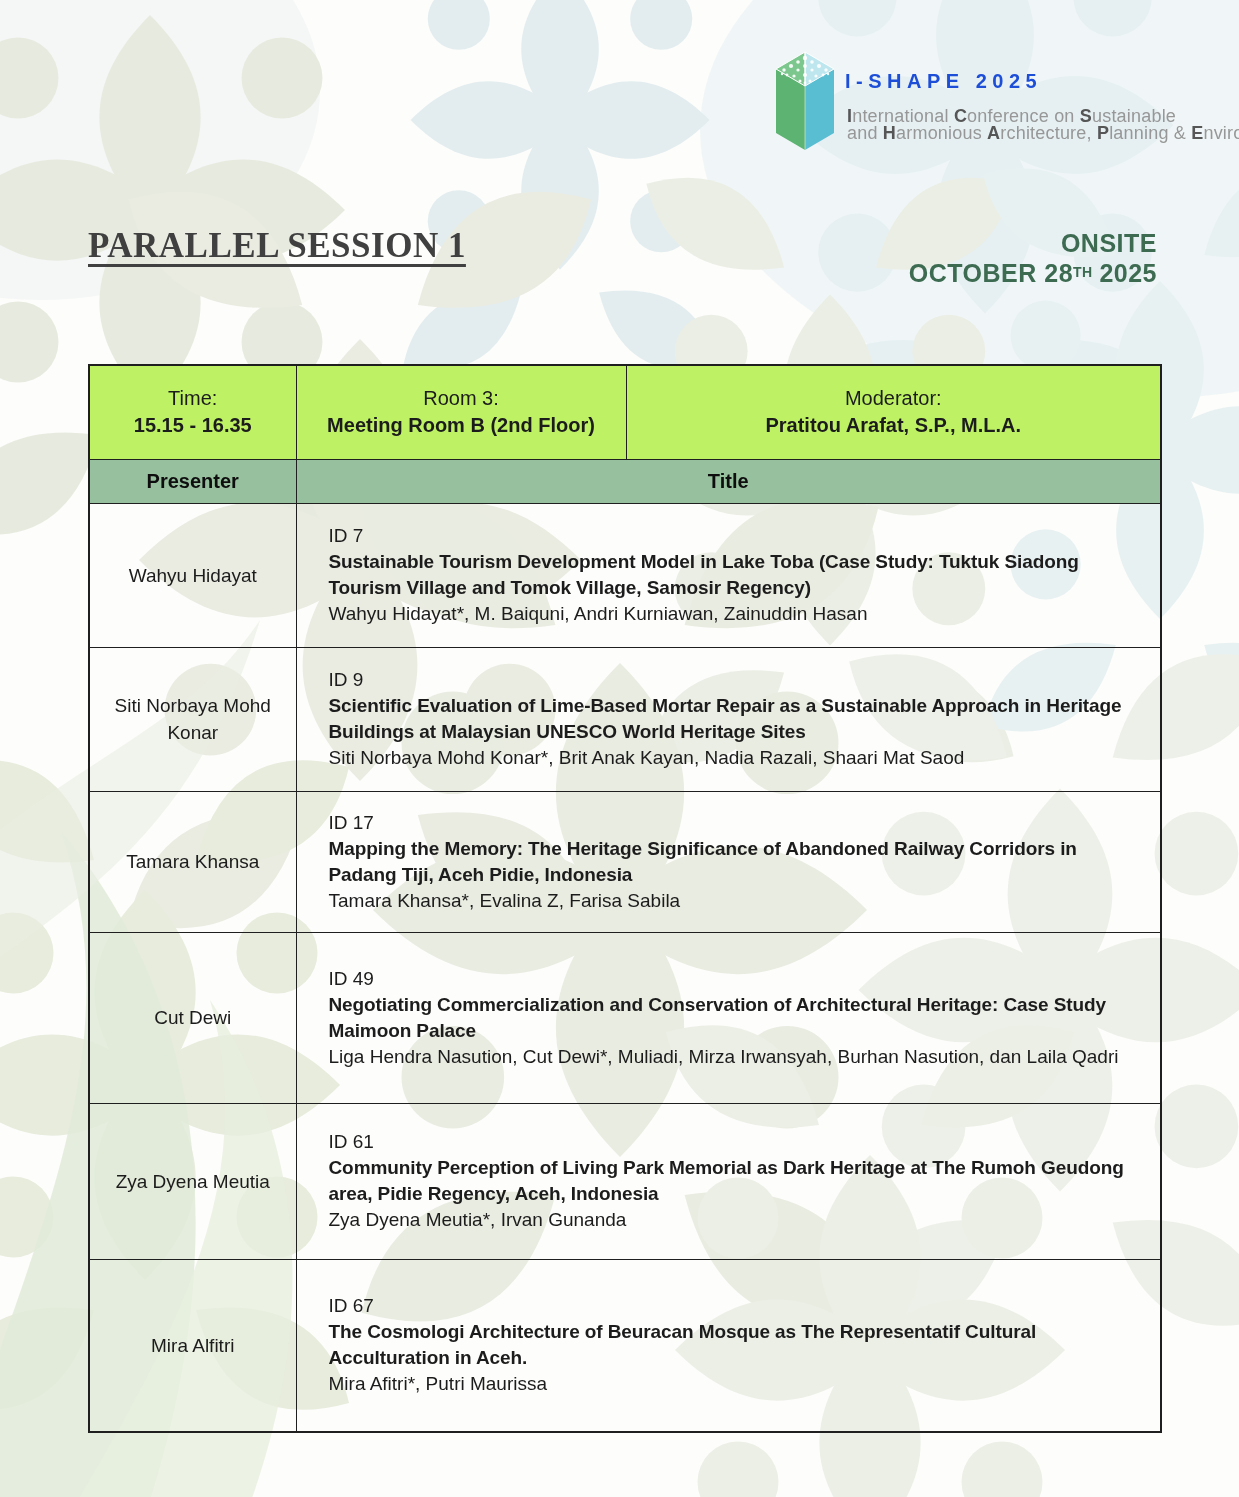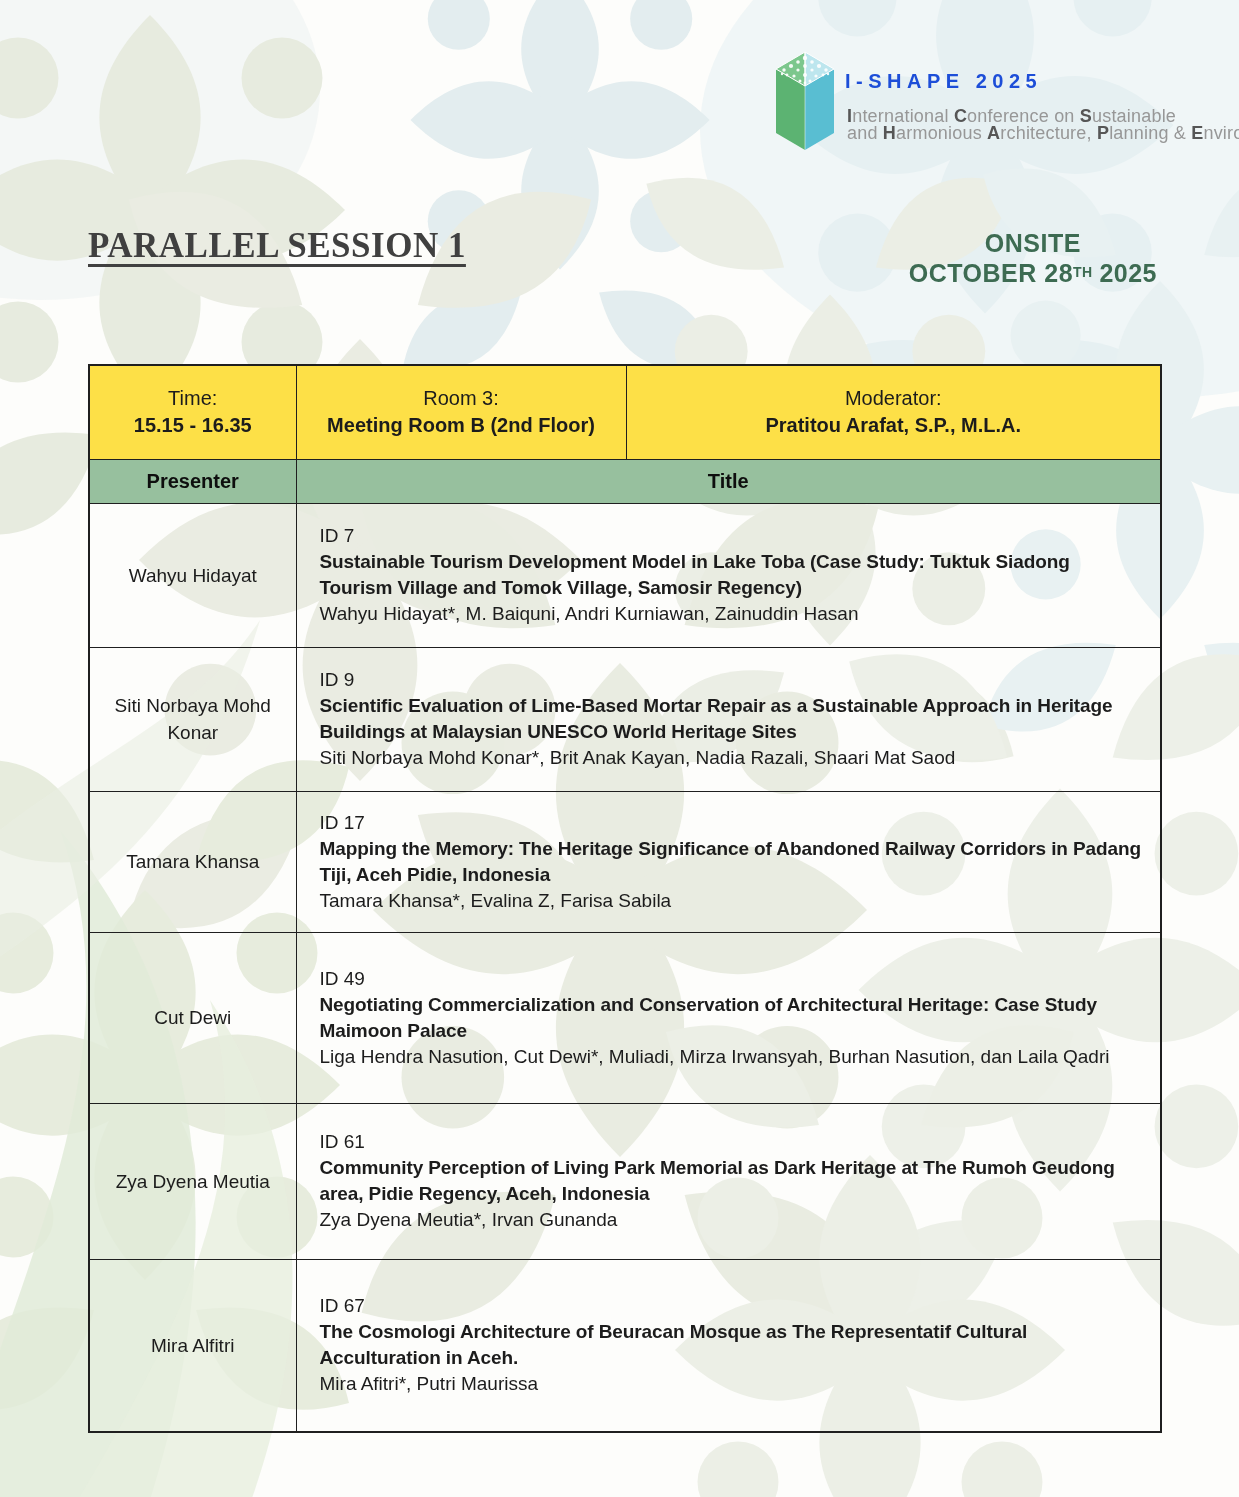--- a/index.html
+++ b/index.html
@@ -28,44 +28,44 @@
 
   
   .session-title{
     position:absolute;left:88px;top:226px;
     font-family:"Liberation Serif","DejaVu Serif",serif;
     font-size:35px;font-weight:700;color:#404040;letter-spacing:0.5px;
     text-decoration:underline;text-decoration-thickness:2.5px;text-underline-offset:7px;
     white-space:nowrap;
   }
   .onsite-block{
-    position:absolute;right:82px;top:228px;text-align:center;
+    position:absolute;right:82px;top:228px;text-align:right;
     font-size:25px;font-weight:700;color:#3d6b52;line-height:30px;letter-spacing:0.5px;
     white-space:nowrap;
   }
   .onsite-block .ordinal{font-size:14px;vertical-align:top;position:relative;top:-1px;letter-spacing:0.3px;}
   .onsite-block .year{margin-left:7px;}
 
   
   table.schedule{
     position:absolute;left:88px;top:364px;width:1072px;
     border-collapse:collapse;table-layout:fixed;
     border:2.5px solid #1f1f1f;
     font-size:19px;color:#1c1c1c;
   }
   table.schedule td{border:1.6px solid #1f1f1f;vertical-align:middle;}
   .row-info{height:94px;}
-  .row-info td{background:#fde047;text-align:center;line-height:27px;font-size:20px;}
+  .row-info td{background:#bef264;text-align:center;line-height:27px;font-size:20px;}
   .row-info .val{font-weight:700;}
   .row-cols{height:44px;}
   .row-cols td{background:#97c09e;text-align:center;font-weight:700;font-size:20px;color:#0e0e0e;}
   .r1{height:144px;} .r2{height:144px;} .r3{height:141px;}
   .r4{height:171px;} .r5{height:156px;} .r6{height:173px;}
   td.presenter-cell{text-align:center;padding:8px 10px;line-height:27px;background:transparent;}
-  td.title-cell{padding:8px 14px 8px 23px;background:transparent;}
+  td.title-cell{padding:8px 14px 8px 32px;background:transparent;}
   .paper-id,.paper-authors{line-height:26px;font-weight:400;}
   .paper-title{line-height:26px;font-weight:700;letter-spacing:-0.1px;}
 </style>
 </head>
 <body>
 
 <svg class="bg-pattern" width="1239" height="1497" viewBox="0 0 1239 1497" xmlns="http://www.w3.org/2000/svg">
   <defs>
     <g id="damask">
       <path d="M0,-130 C45,-85 45,-40 0,10 C-45,-40 -45,-85 0,-130Z"></path>

